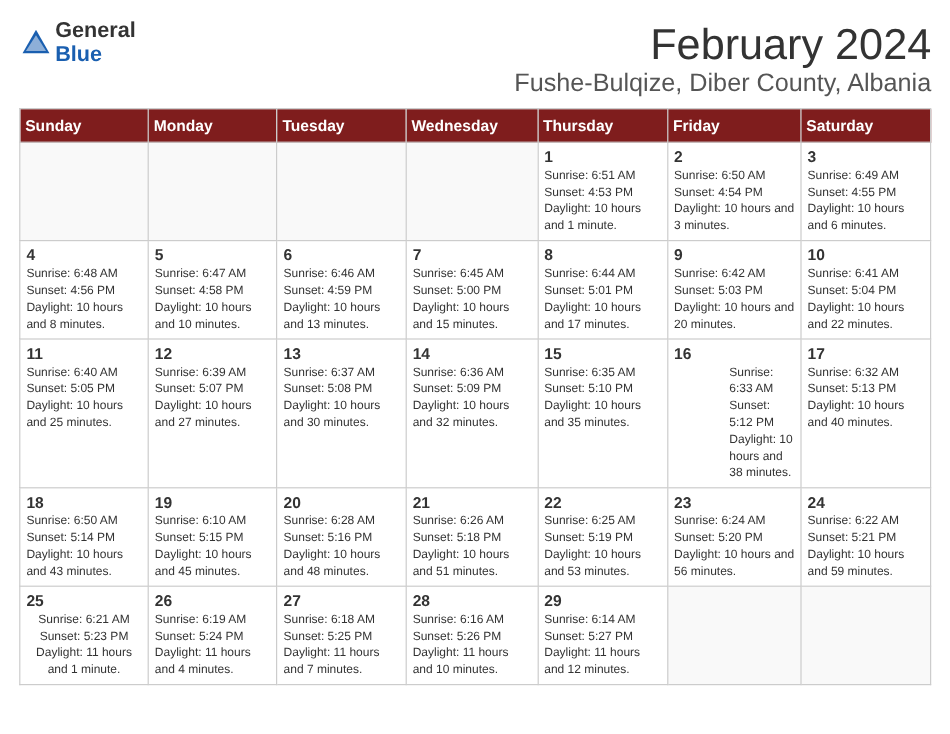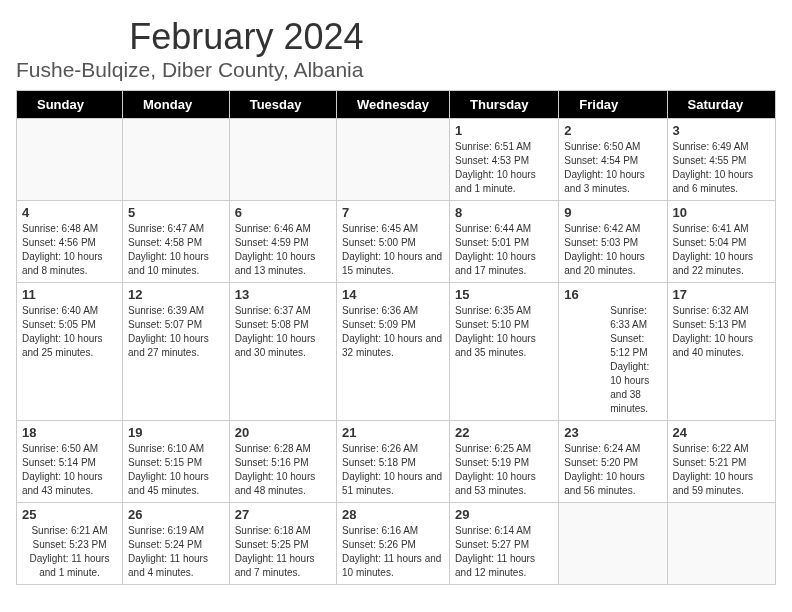--- a/index.html
+++ b/index.html
@@ -50,25 +50,25 @@
     }
     .subtitle {
       font-size: 21px;
       color: #555;
     }
     .calendar {
       width: 100%;
       border-collapse: collapse;
     }
     .calendar th {
-      background: #000000;
+      background: #7f1d1d;
       color: #fff;
       font-size: 13px;
       font-weight: bold;
-      padding: 6px 20px;
+      padding: 6px 4px;
       text-align: left;
       border: 1px solid #ccc;
     }
     .calendar td {
       vertical-align: top;
       border: 1px solid #ccc;
       padding: 4px 5px;
       width: 113px;
       min-height: 90px;
       font-size: 10.5px;
@@ -88,20 +88,30 @@
     .day-info {
       font-size: 10px;
       color: #333;
       line-height: 1.4;
     }
   </style>
 </head>
 <body>
 
 <div class="header">
+  <div class="logo">
+    <svg class="logo-icon" viewBox="0 0 30 30">
+      <polygon points="15,3 27,24 3,24" fill="#1a5fb0"></polygon>
+      <polygon points="15,8 24,22 6,22" fill="white" opacity="0.5"></polygon>
+    </svg>
+    <div class="logo-text">
+      <span class="logo-general">General</span>
+      <span class="logo-blue">Blue</span>
+    </div>
+  </div>
   <div class="title-area">
     <div class="month-title">February 2024</div>
     <div class="subtitle">Fushe-Bulqize, Diber County, Albania</div>
   </div>
 </div>
 
 <table class="calendar">
   <thead>
     <tr>
       <th>Sunday</th>

